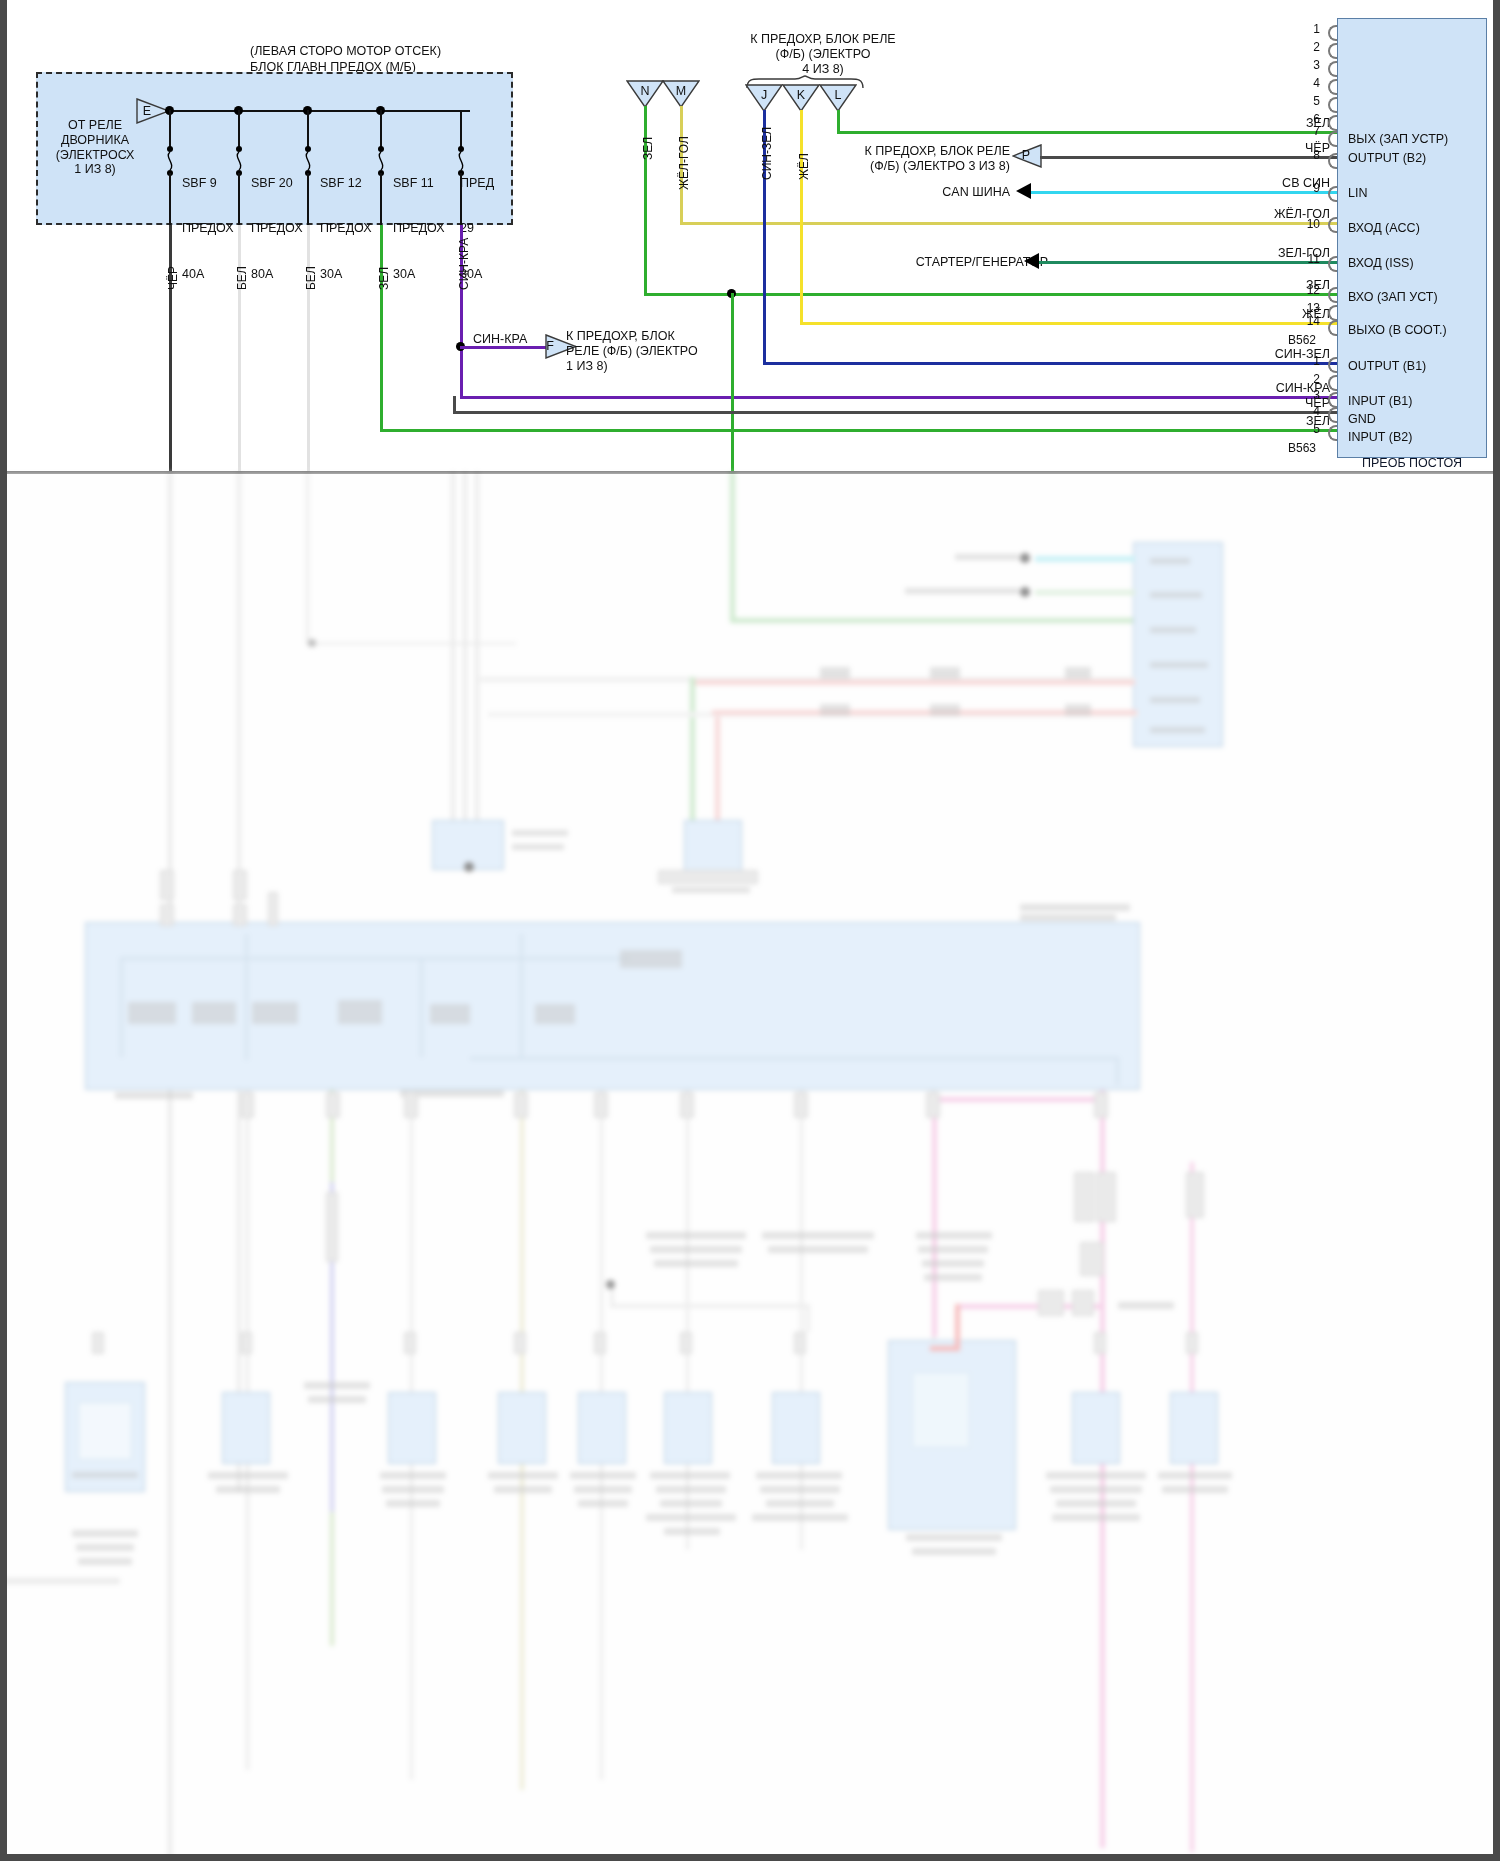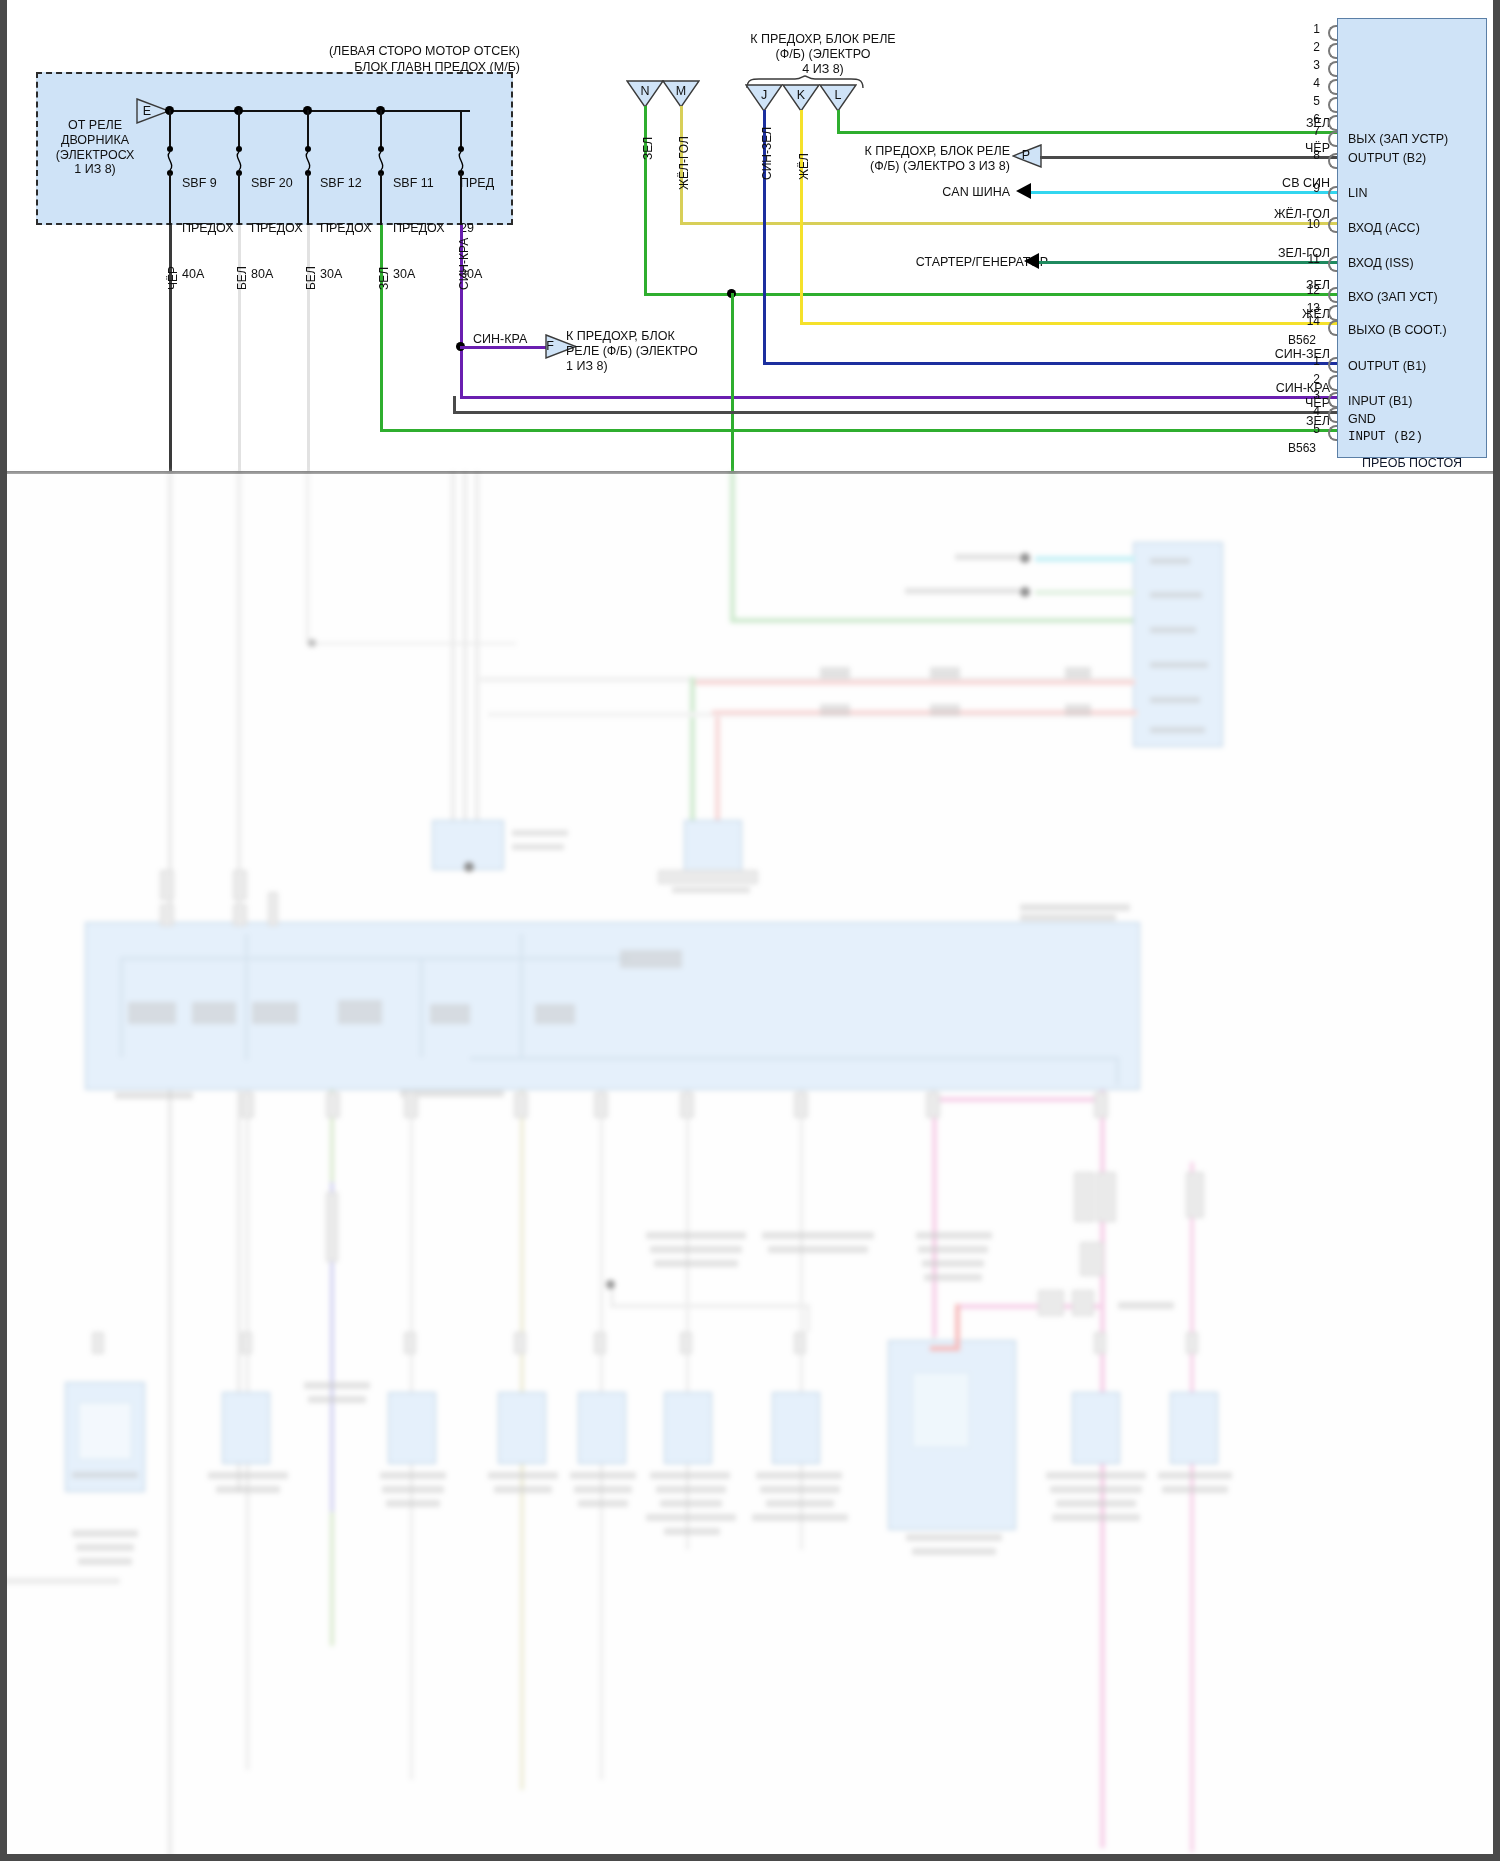--- a/index.html
+++ b/index.html
@@ -56,21 +56,21 @@
 
   
   #fusebox {
     position: absolute;
     left: 36px; top: 72px; width: 477px; height: 153px;
     background: #cfe3f7;
     border: 2px dashed #2b2b2b;
   }
   #fusebox-title {
     position: absolute; left: 250px; top: 44px; width: 270px;
-    text-align: right; font-size: 12.5px; line-height: 1.25; color: #111;
+    text-align: left; font-size: 12.5px; line-height: 1.25; color: #111;
   }
   .fuse-sym { position: absolute; width: 14px; }
   .fuse-sym svg { display: block; }
   .fuse-label { position: absolute; font-size: 12.5px; line-height: 1.22; color: #111; white-space: pre; }
 
   
   .tri-down, .tri-up { position: absolute; width: 40px; height: 28px; }
   .tri-down svg, .tri-up svg { display: block; }
   .tri-letter {
     position: absolute; width: 40px; text-align: center;
@@ -389,21 +389,21 @@
     <div class="pin-num" style="left:1290px; top:388px;">3</div>
     <div class="pin-hook" style="left:1328px; top:392px;"></div>
     <div class="pin-name" style="left:1348px; top:394px;">INPUT (B1)</div>
 
     <div class="pin-num" style="left:1290px; top:404px;">4</div>
     <div class="pin-hook" style="left:1328px; top:407px;"></div>
     <div class="pin-name" style="left:1348px; top:412px;">GND</div>
 
     <div class="pin-num" style="left:1290px; top:422px;">5</div>
     <div class="pin-hook" style="left:1328px; top:425px;"></div>
-    <div class="pin-name" style="left:1348px; top:430px;font-family:Liberation Mono, monospace;">INPUT (B2)</div>
+    <div class="pin-name" style="left:1348px; top:430px;">INPUT (B2)</div>
 
     <div class="bxxx" style="left:1288px; top:441px;">B563</div>
 
     <div id="module-caption">ПРЕОБ ПОСТОЯ</div>
   </div>
 
   <div id="top-rule"></div>
 
   <div id="bottom-region">
 

